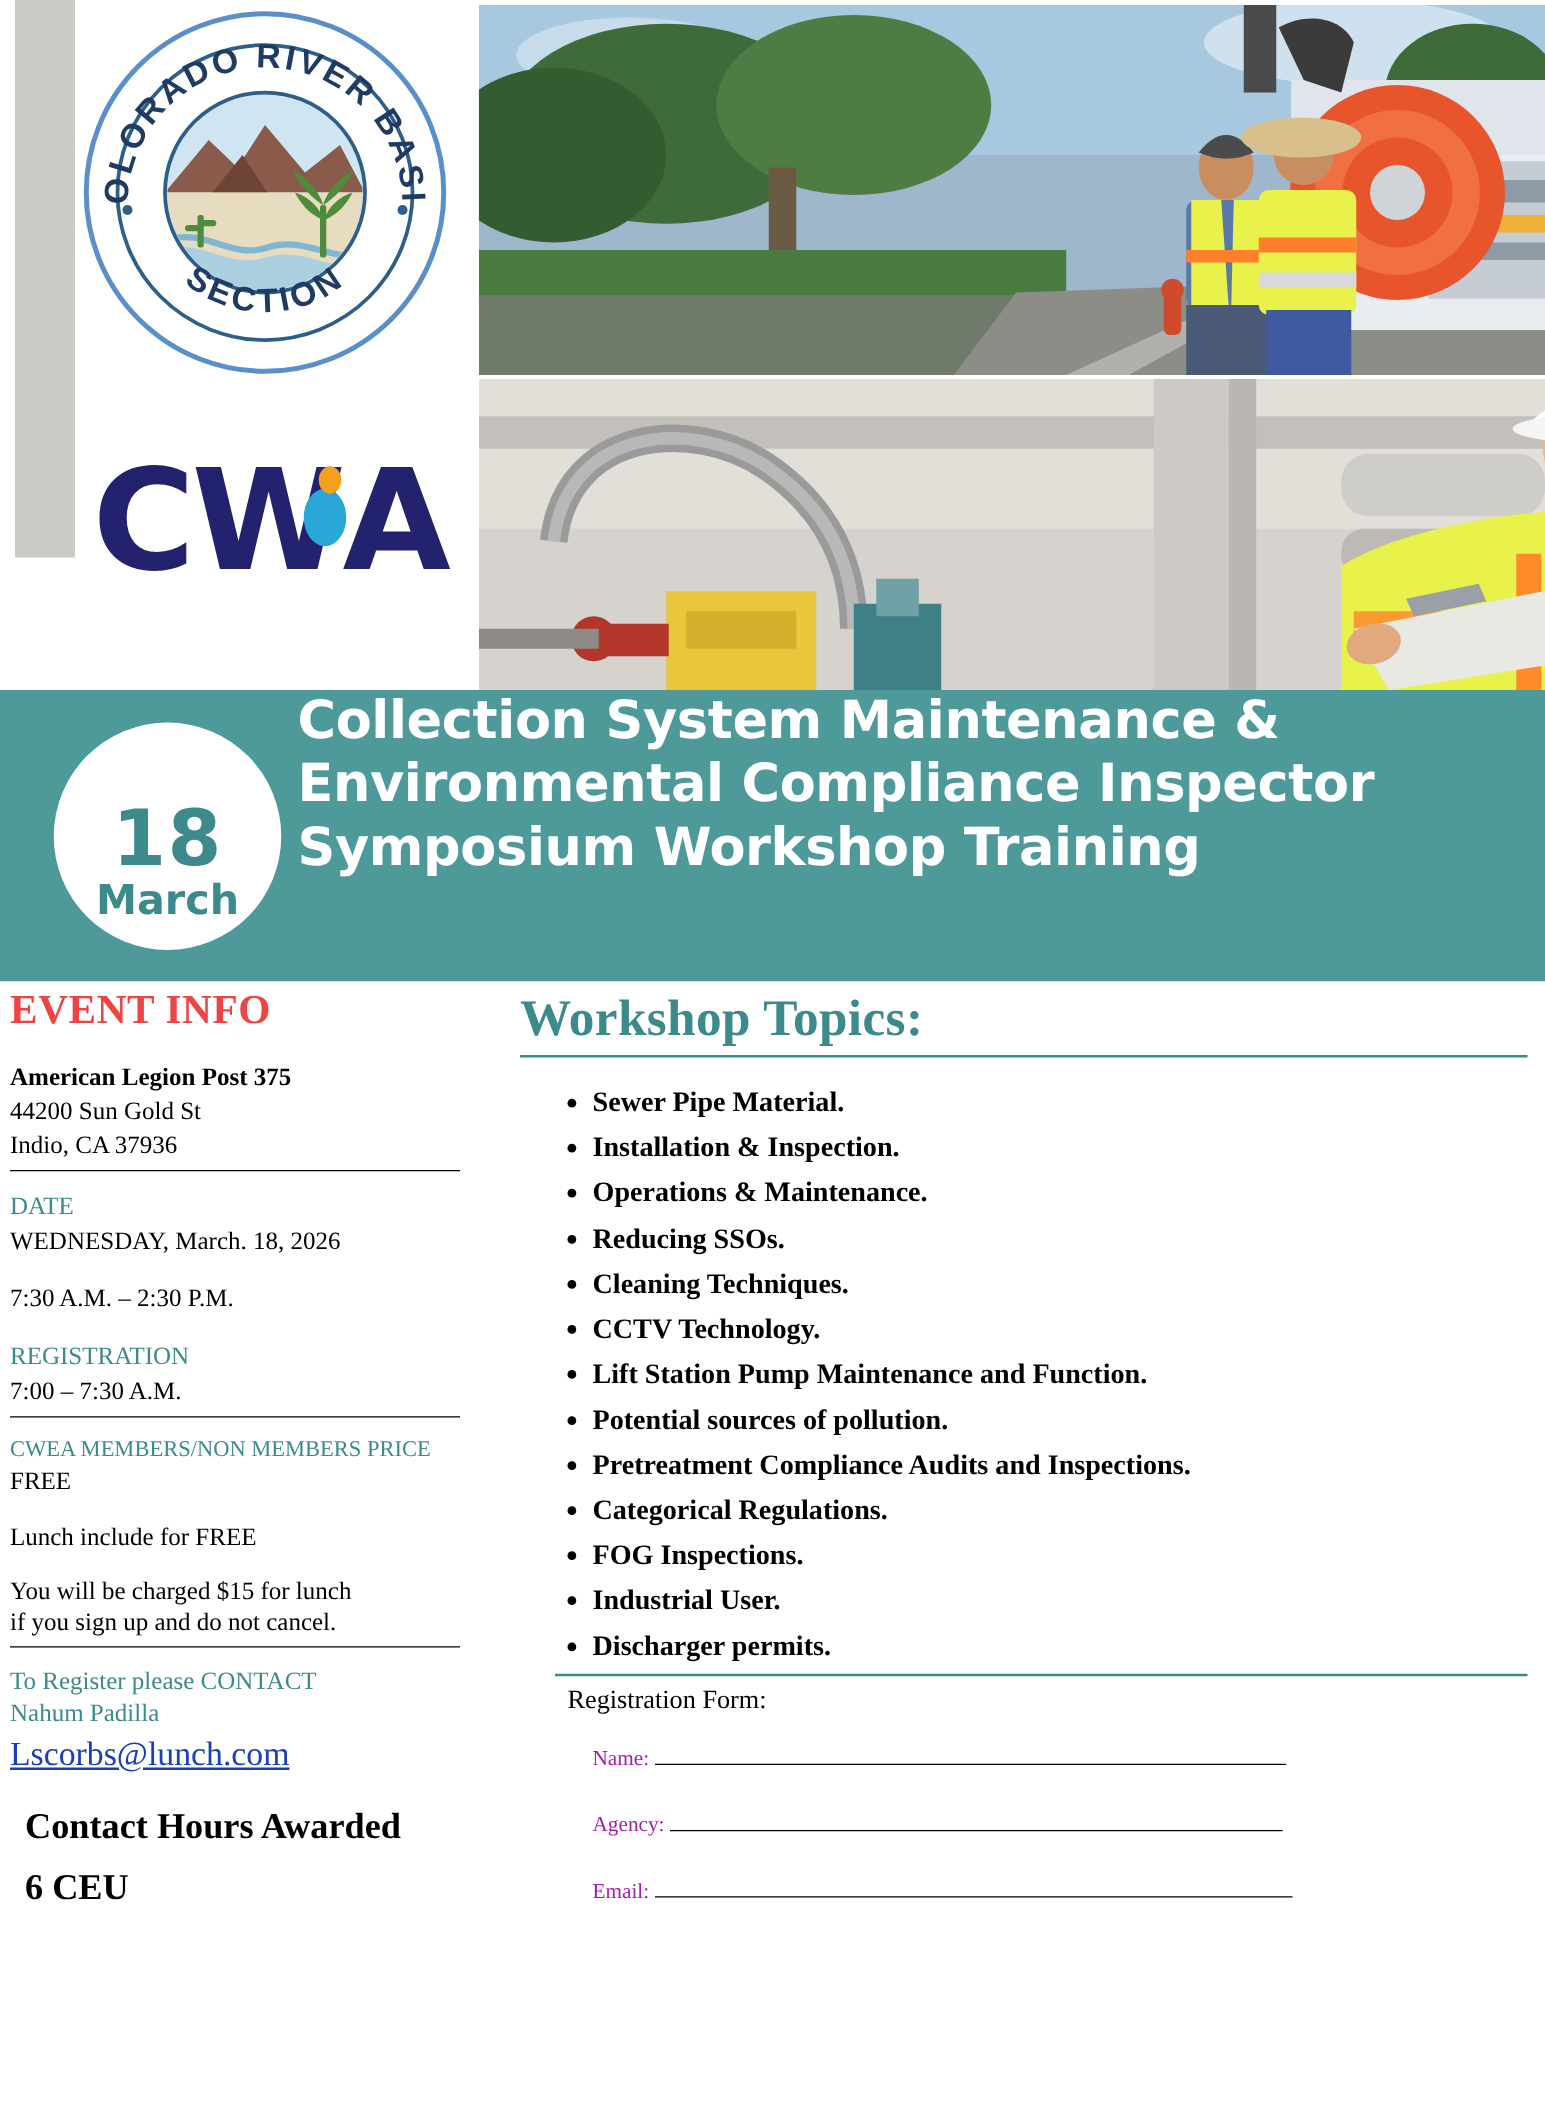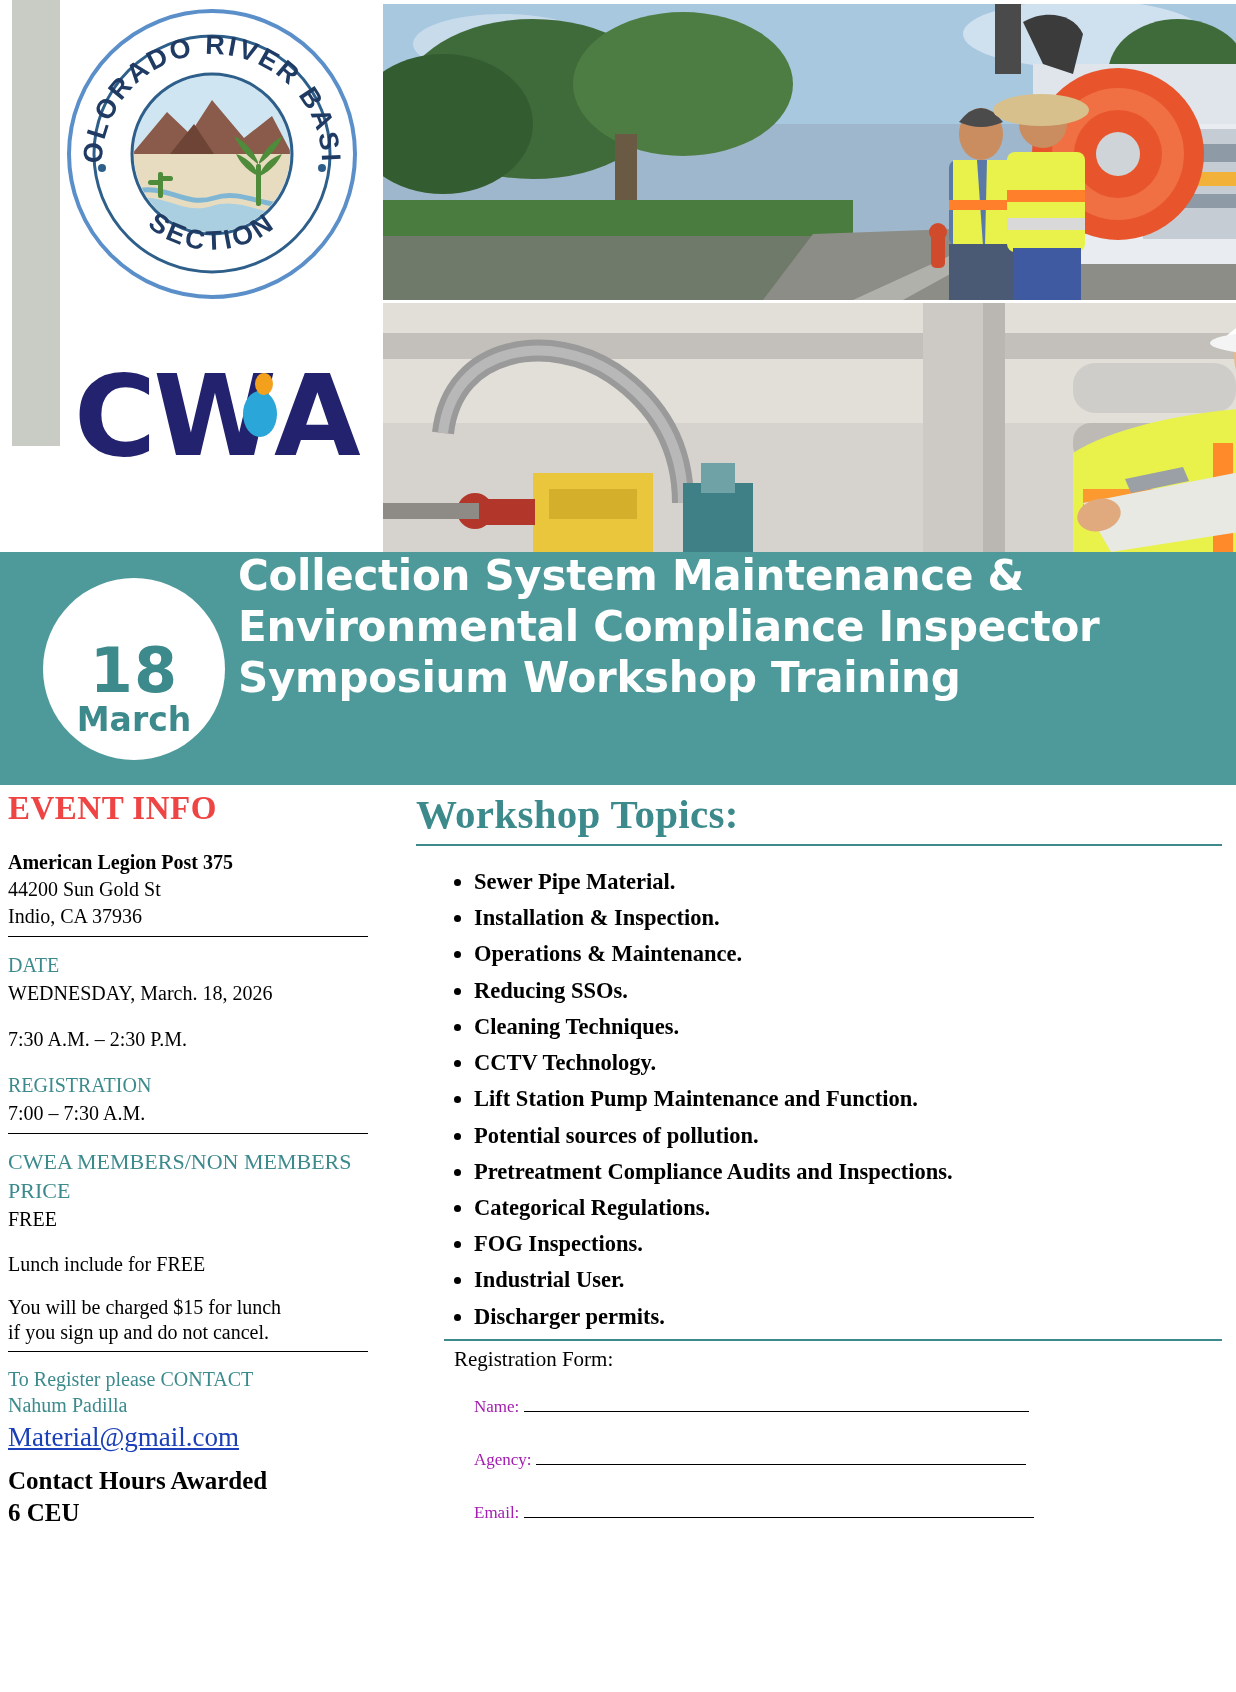--- a/index.html
+++ b/index.html
@@ -158,21 +158,21 @@
   }
   .value-line {
     font-size: 20px;
     margin: 0 0 0 0;
     line-height: 1.4;
   }
   .gap { height: 18px; }
   .small-gap { height: 10px; }
   .price-label {
     color: #3c8a8c;
-    font-size: 22px;
+    font-size: 18px;
     margin: 0;
     line-height: 1.3;
   }
   .note {
     font-size: 20px;
     margin: 0;
     line-height: 1.3;
   }
   .charge-note {
     font-size: 20px;
@@ -193,23 +193,23 @@
   }
   .email-link {
     color: #1a3fb8;
     font-size: 27px;
     text-decoration: underline;
     line-height: 1.3;
     display: inline-block;
     margin-top: 2px;
   }
   .contact-hours {
-    font-size: 25px;
-    font-weight: bold;
-    margin: 0;
+    font-size: 29px;
+    font-weight: bold;
+    margin: 12px;
     line-height: 1.25;
   }
 
   
   .right-col {
     position: absolute;
     left: 416px;
     top: 790px;
     width: 812px;
   }
@@ -483,21 +483,21 @@
 
   <div class="note">Lunch include for FREE</div>
   <div class="gap"></div>
 
   <div class="charge-note">You will be charged $15 for lunch</div>
   <div class="charge-note">if you sign up and do not cancel.</div>
   <hr class="rule">
 
   <div class="register-label">To Register please CONTACT</div>
   <div class="contact-name">Nahum Padilla</div>
-  <a class="email-link" href="#">Material@gmail.com</a>
+  <a class="email-link" href="#">Lscorbs@lunch.com</a>
 
   <div class="small-gap"></div>
   <div class="contact-hours">Contact Hours Awarded</div>
   <div class="contact-hours">6 CEU</div>
 </div>
 
 <div class="right-col">
   <div class="topics-heading">Workshop Topics:</div>
   <hr class="topics-rule">
 

